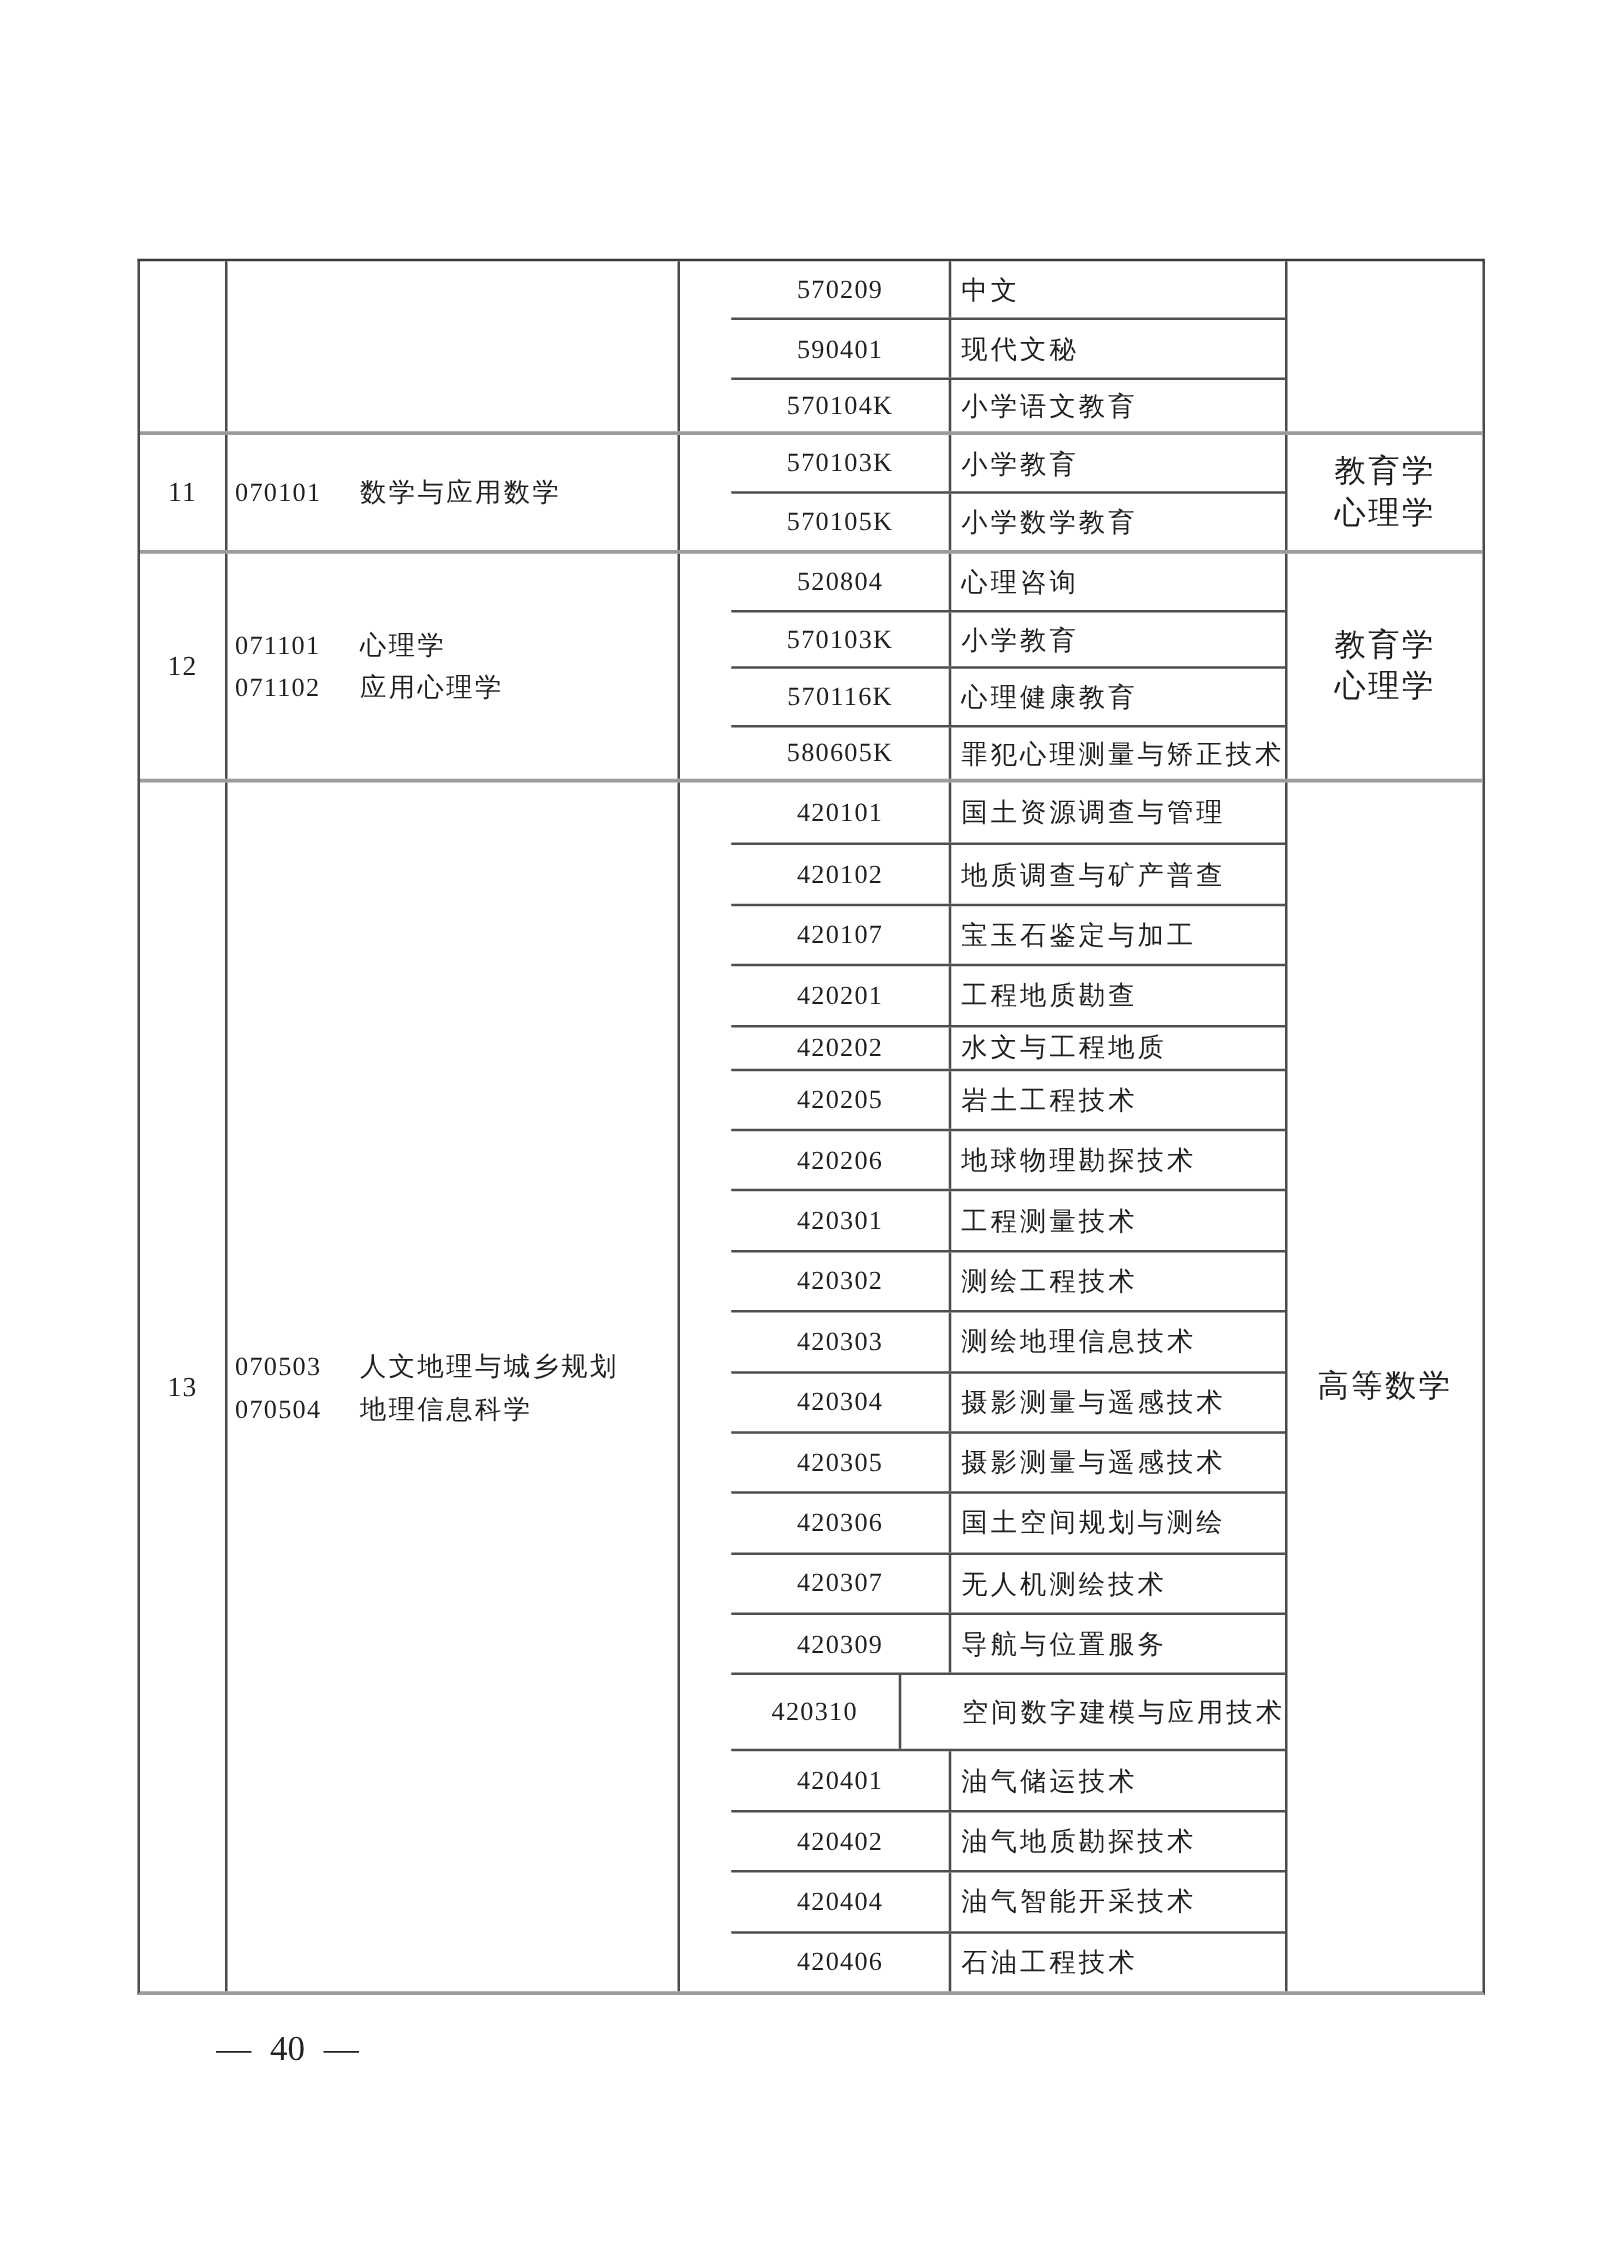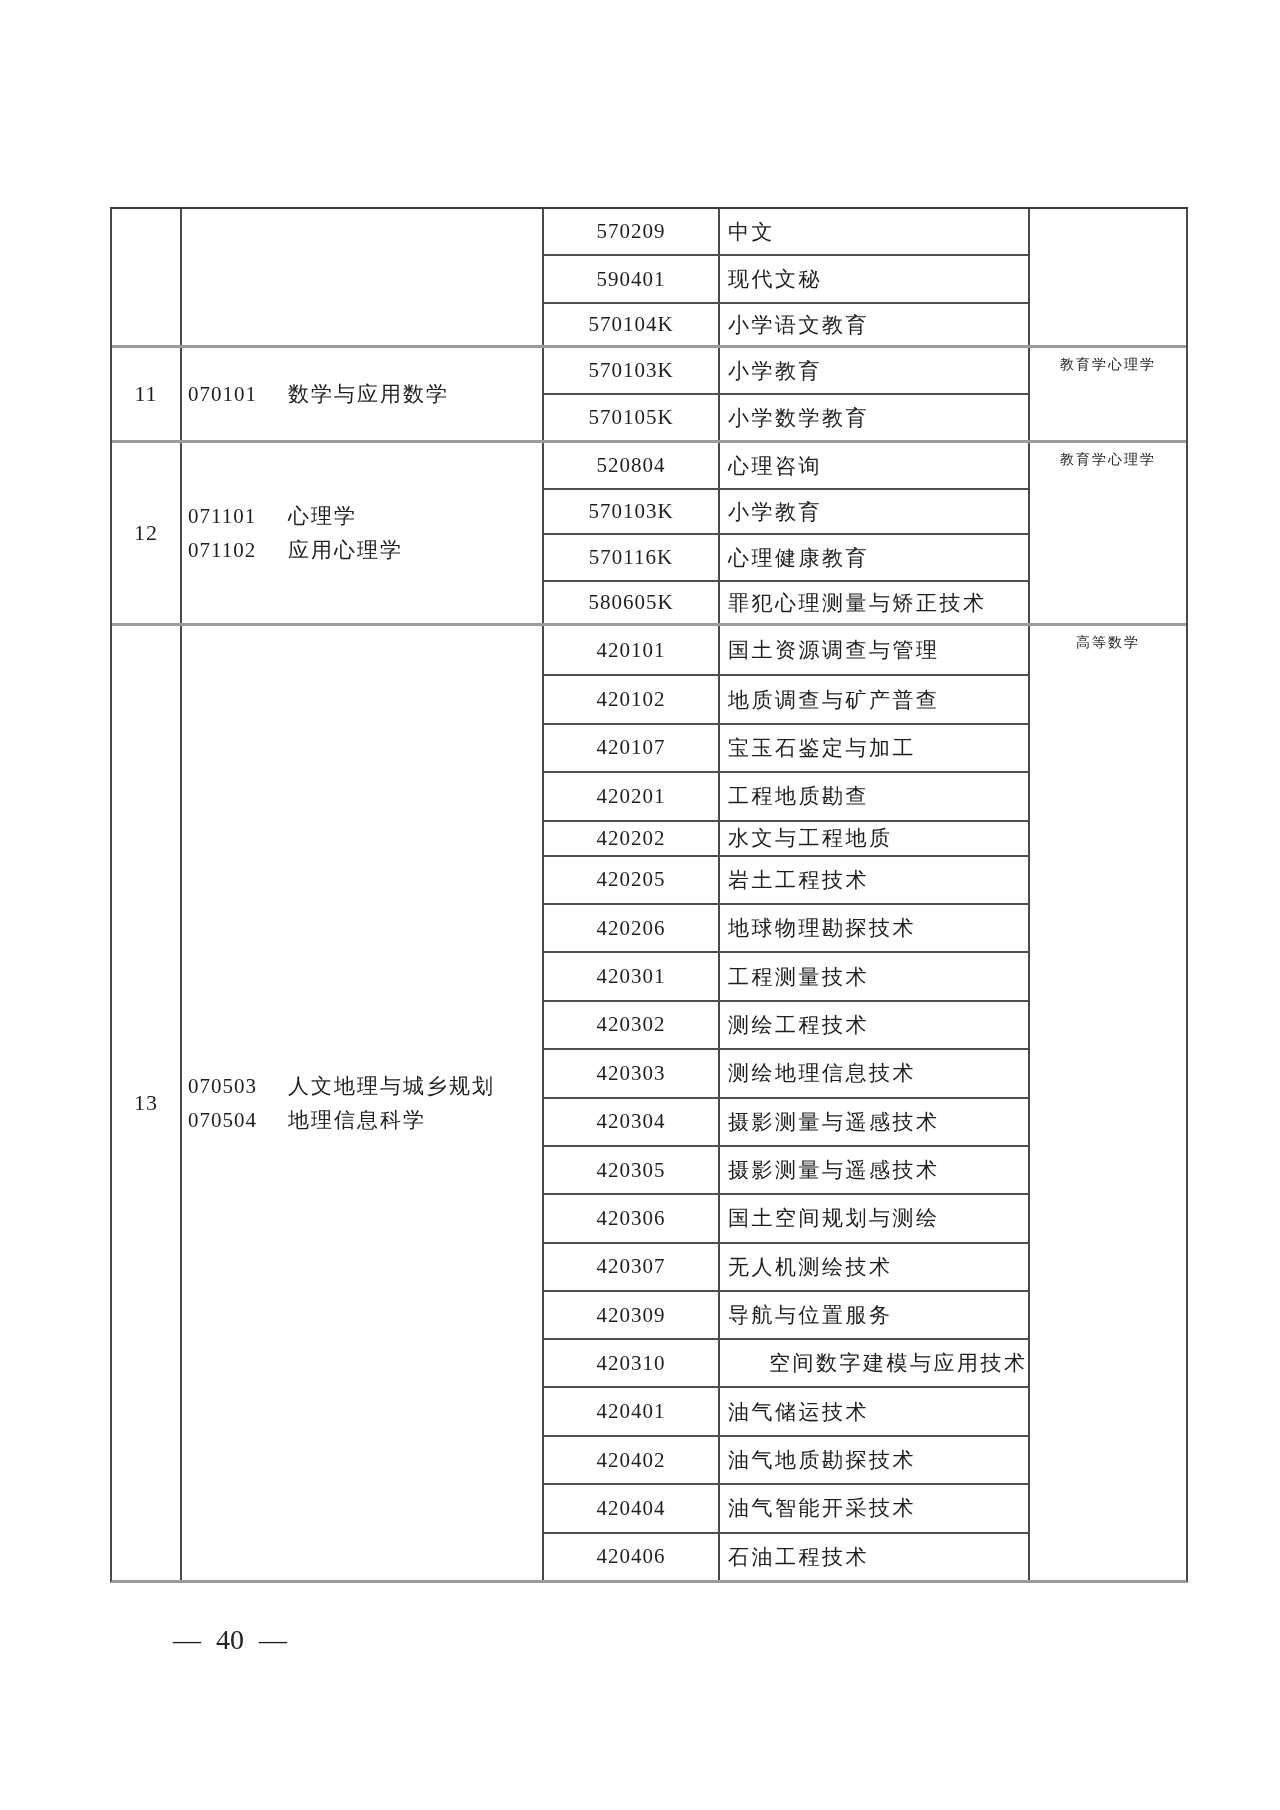--- a/index.html
+++ b/index.html
@@ -26,34 +26,34 @@
     width:362px;box-sizing:border-box;border-right:2px solid #4a4a4a;
     display:flex;flex-direction:column;justify-content:center;padding-left:6px;
   }
   .major-line{line-height:34px;font-size:21px;white-space:nowrap;}
   .mcode{display:inline-block;min-width:100px;letter-spacing:1px;}
   .mname{letter-spacing:2px;}
   .subjects-column{
     width:486px;box-sizing:border-box;border-right:2px solid #4a4a4a;
     display:flex;flex-direction:column;
   }
-  .subrow{display:flex;box-sizing:border-box;align-items:stretch;}
+  .subrow{display:flex;box-sizing:border-box;align-items:stretch;margin-left:41px;}
   .subrow + .subrow{border-top:2px solid #4f4f4f;}
   .sub-code{
     width:176px;box-sizing:border-box;border-right:2px solid #4a4a4a;
     display:flex;align-items:center;justify-content:center;
     font-size:21px;letter-spacing:1px;
   }
   .sub-name{
     flex:1;display:flex;align-items:center;padding-left:8px;
     font-size:21px;letter-spacing:2.5px;white-space:nowrap;
   }
   .category-cell{
-    flex:1;display:flex;justify-content:center;
-    font-size:14px;
+    flex:1;display:flex;flex-direction:column;justify-content:center;align-items:center;
+    font-size:25px;
   }
   .cat-line{line-height:33px;letter-spacing:2px;}
   .page-footer{
     position:absolute;left:130px;top:1618px;width:200px;height:44px;
     display:flex;justify-content:center;align-items:center;gap:15px;
     font-size:28px;color:#222222;
   }
 </style>
 </head>
 <body>
@@ -189,21 +189,21 @@
     <div class="sub-name">国土空间规划与测绘</div>
   </div>
           <div class="subrow" style="height: 48.4px;">
     <div class="sub-code">420307</div>
     <div class="sub-name">无人机测绘技术</div>
   </div>
           <div class="subrow" style="height: 48.4px;">
     <div class="sub-code">420309</div>
     <div class="sub-name">导航与位置服务</div>
   </div>
-          <div class="subrow" style="height: 48px; gap: 41px;">
+          <div class="subrow" style="height: 61px; gap: 41px;">
     <div class="sub-code">420310</div>
     <div class="sub-name">空间数字建模与应用技术</div>
   </div>
           <div class="subrow" style="height: 48.4px;">
     <div class="sub-code">420401</div>
     <div class="sub-name">油气储运技术</div>
   </div>
           <div class="subrow" style="height: 48.4px;">
     <div class="sub-code">420402</div>
     <div class="sub-name">油气地质勘探技术</div>

